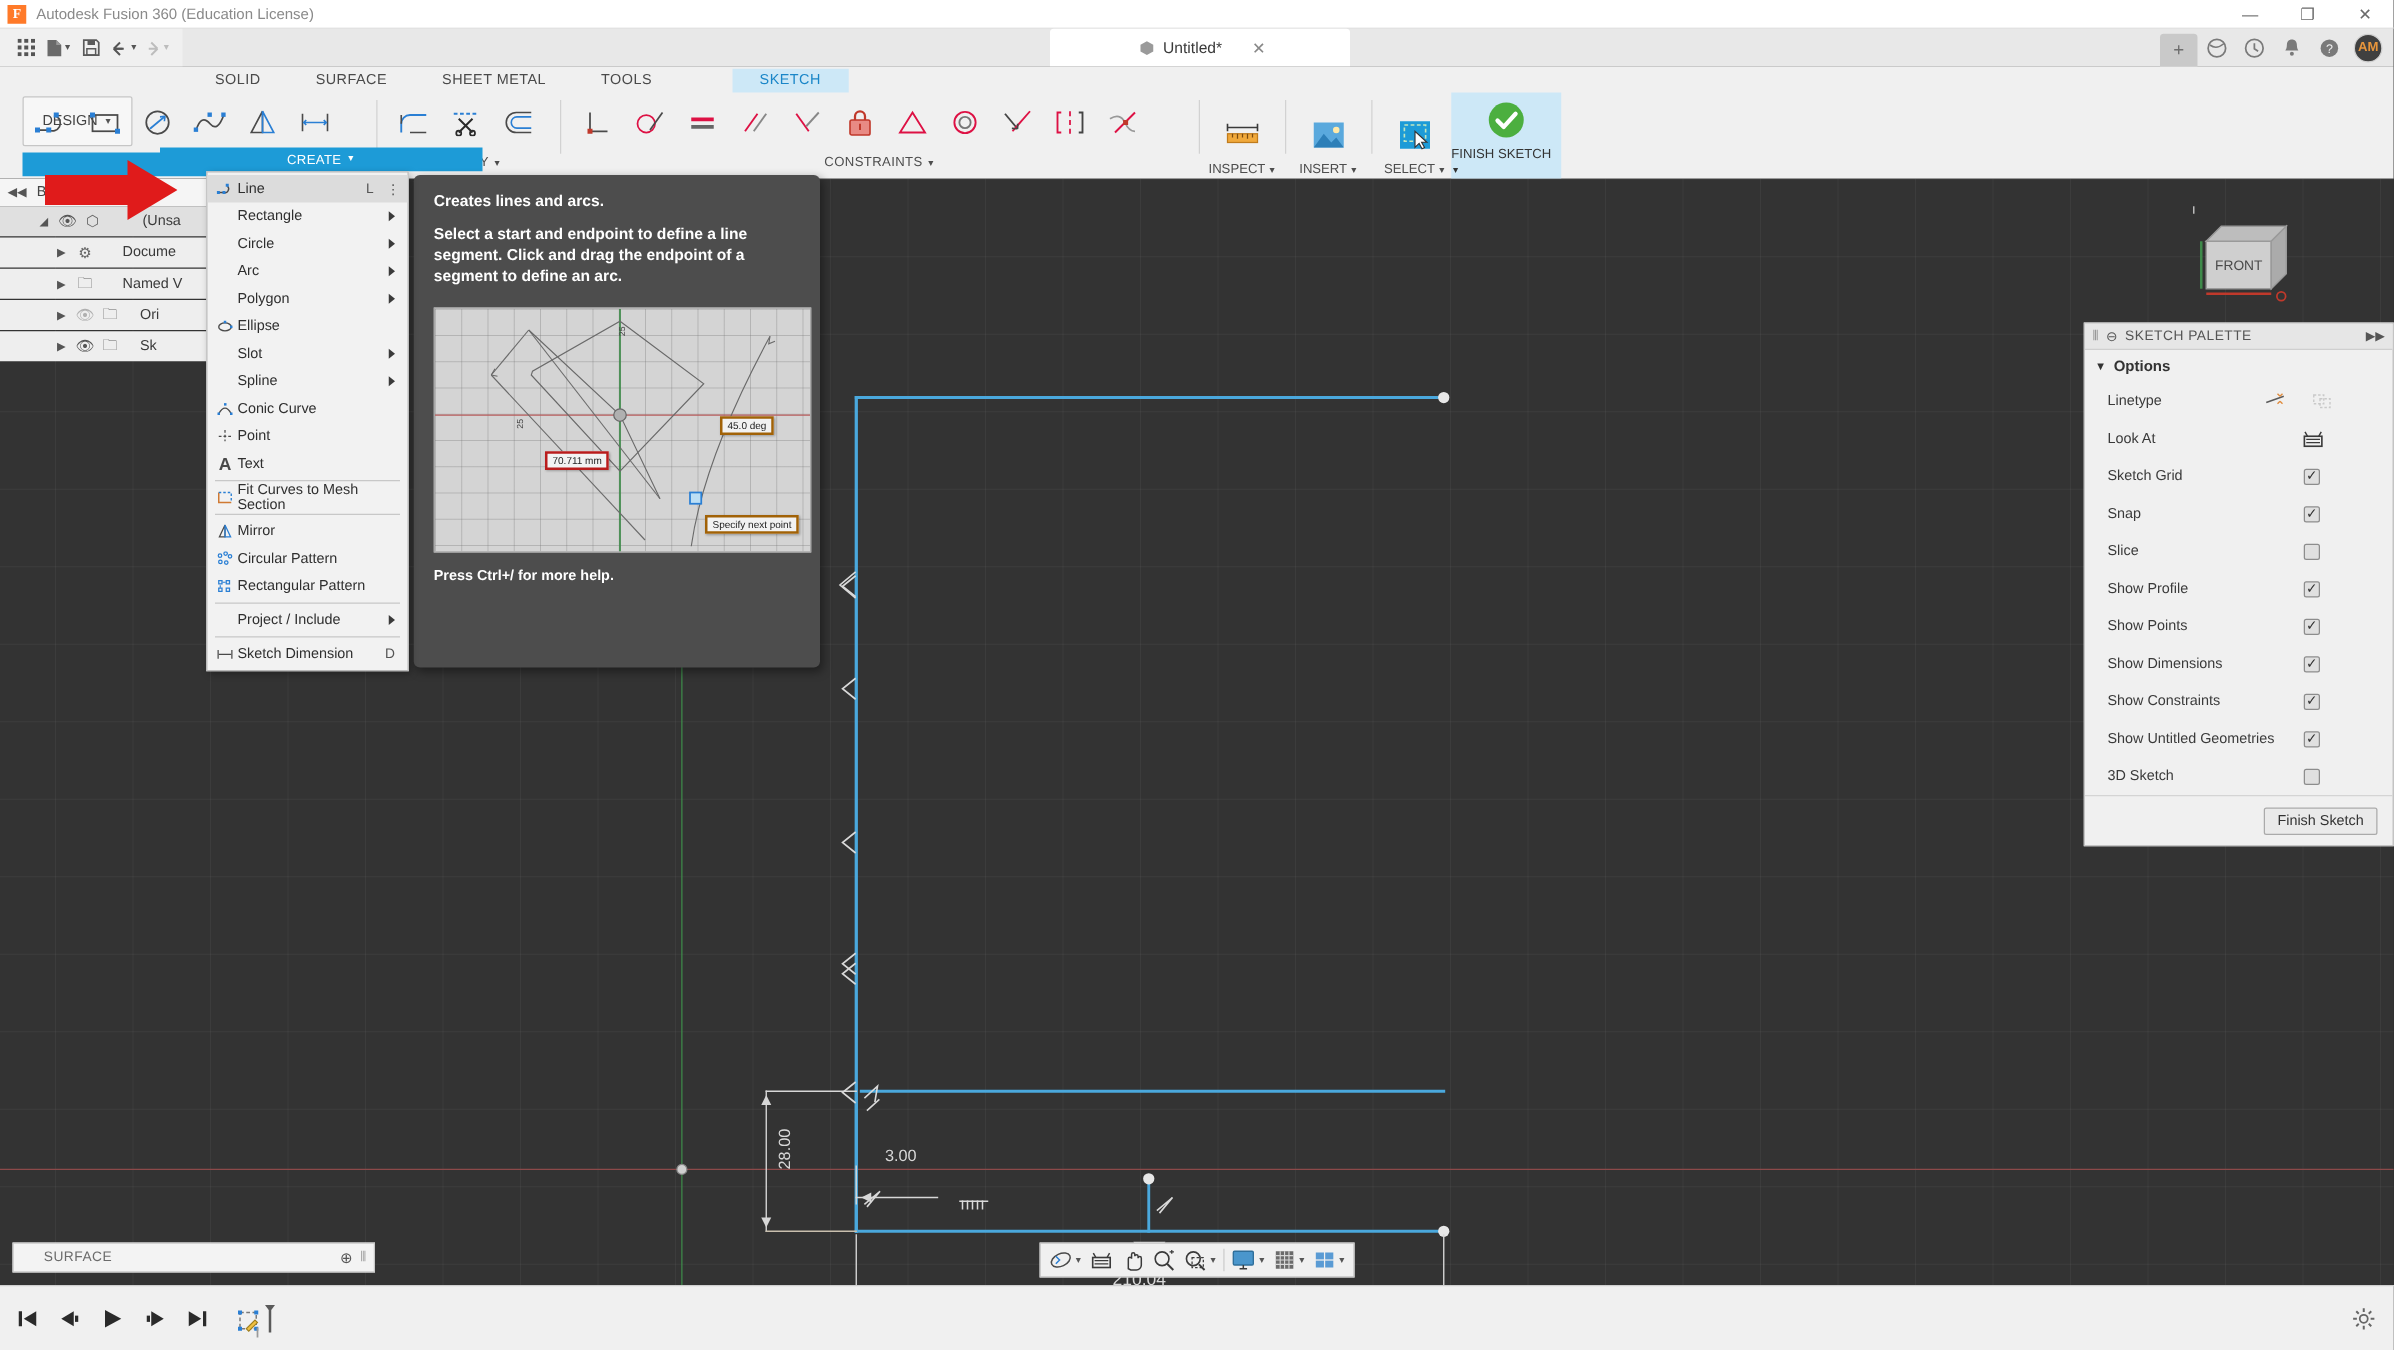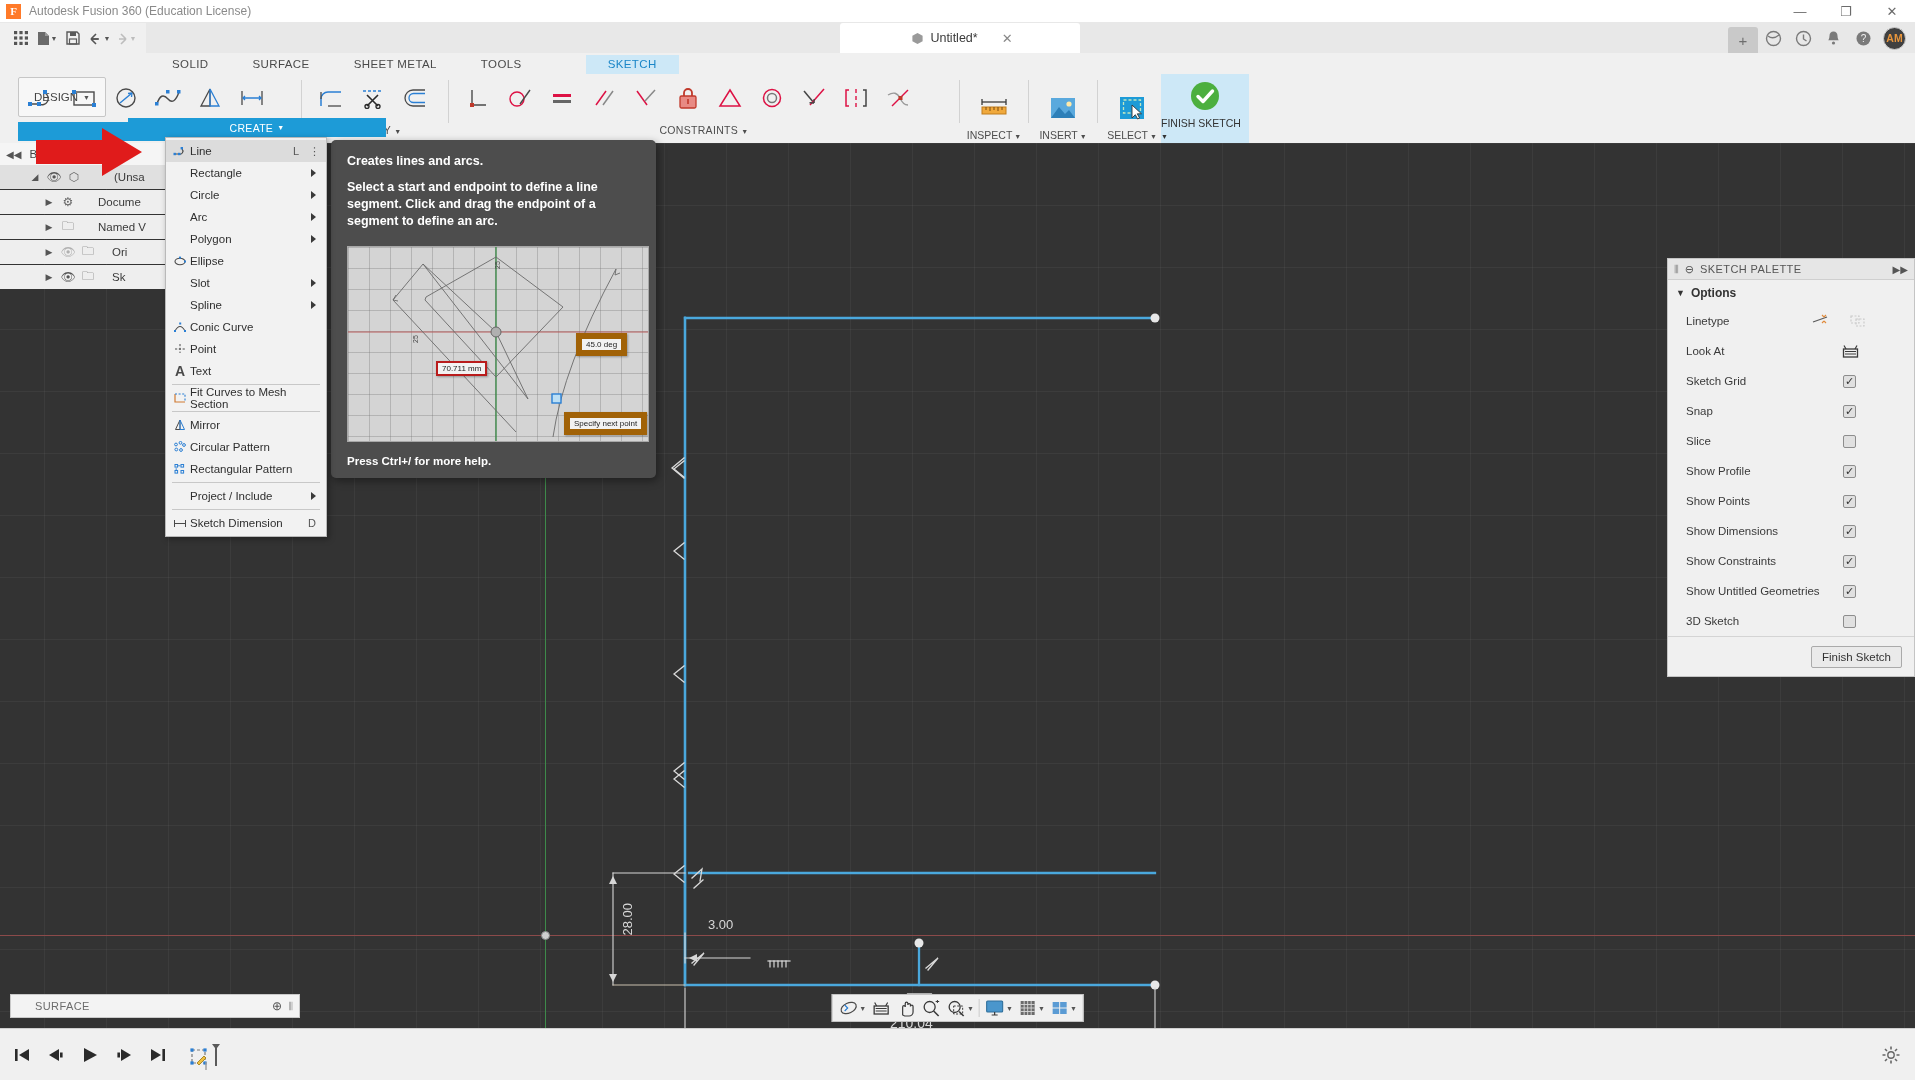--- a/index.html
+++ b/index.html
@@ -159,40 +159,40 @@
   .mi-dots { font-size: 11px; color: #555; margin-right: 6px; letter-spacing: 0; }
   .mi-arrow {
     width: 0; height: 0; border-left: 5px solid #3a3a3a;
     border-top: 4px solid transparent; border-bottom: 4px solid transparent;
     margin-right: 10px;
   }
   .mi-sep { height: 1px; background: #c8c8c8; margin: 2px 6px; }
 
   
   .tooltip {
-    position: absolute; left: 331px; top: 140px; width: 325px; height: 338px;
+    position: absolute; left: 331px; top: 140px; width: 325px; height: 394px;
     background: #4d4d4d; border-radius: 5px; padding: 14px 16px;
     box-shadow: 2px 3px 8px rgba(0,0,0,.4); z-index: 35; color: #fff;
   }
   .tt-t { font-size: 12.5px; font-weight: bold; margin-bottom: 11px; }
   .tt-b { font-size: 12.5px; font-weight: bold; line-height: 1.35; }
   .tt-img {
     margin-top: 16px; width: 302px; height: 196px; background: #d4d4d4;
     border: 1px solid #a8a8a8; position: relative; overflow: hidden;
   }
   .tt-grid {
     position: absolute; inset: 0;
     background-image:
       linear-gradient(to right, rgba(120,120,120,.35) 1px, transparent 1px),
       linear-gradient(to bottom, rgba(120,120,120,.35) 1px, transparent 1px);
     background-size: 21px 21px;
   }
   .tt-foot { font-size: 11.5px; font-weight: bold; margin-top: 13px; }
   .tt-badge {
-    position: absolute; background: #f2f2f2; border: 6px solid #a16207;
+    position: absolute; background: #f2f2f2; border: 2px solid #a16207;
     font-size: 8px; color: #222; padding: 1px 4px; white-space: nowrap;
     box-shadow: 1px 1px 2px rgba(0,0,0,.3);
   }
   .tt-badge.blue { border: 2px solid #b91c1c; }
 
   
   .arrow { position: absolute; left: 36px; top: 128px; z-index: 50; }
 
   
   .sk { position: absolute; stroke-linecap: square; }
@@ -676,20 +676,32 @@
       <path d="M1151 898 l-9 -4.5 l0 9 z" fill="#d7d7d7" stroke="none"></path>
       <path d="M685 845 V905"></path>
       <path d="M1155 845 V905"></path>
     </g>
   </svg>
 
   <div class="dim-txt" style="left:620px; top:760px; writing-mode:vertical-rl; transform:rotate(180deg)">28.00</div>
   <div class="dim-txt" style="left:708px; top:774px">3.00</div>
   <div class="dim-txt" style="left:890px; top:872px; font-size:14px">210.04</div>
 
+  <div class="viewcube">
+    <svg width="118" height="100" viewBox="0 0 118 100">
+      <path d="M8 8 L8 2" stroke="#bbb" stroke-width="1.2"></path>
+      <path d="M18 30 L70 30 L70 68 L18 68 Z" fill="#cfcfcf" stroke="#9a9a9a" stroke-width="1.2"></path>
+      <path d="M18 30 L30 18 L82 18 L70 30 Z" fill="#bdbdbd" stroke="#9a9a9a" stroke-width="1.2"></path>
+      <path d="M70 30 L82 18 L82 56 L70 68 Z" fill="#ababab" stroke="#9a9a9a" stroke-width="1.2"></path>
+      <text x="44" y="53" font-size="11" fill="#4a4a4a" text-anchor="middle" font-family="Liberation Sans">FRONT</text>
+      <path d="M18 72 L70 72" stroke="#c0392b" stroke-width="2"></path>
+      <path d="M14 30 L14 68" stroke="#3e8a4a" stroke-width="2"></path>
+      <circle cx="78" cy="74" r="3.5" fill="none" stroke="#c0392b" stroke-width="1.4"></circle>
+    </svg>
+  </div>
 </div>
 
 <div class="browser" style="top:143px">
   <div class="br-head">
     <span style="font-size:10px;color:#555">◀◀</span>
     <span>B</span>
   </div>
   <div class="br-row sel" style="padding-left:26px">
     <span class="tw">◢</span>
     <span class="eye">👁</span>

